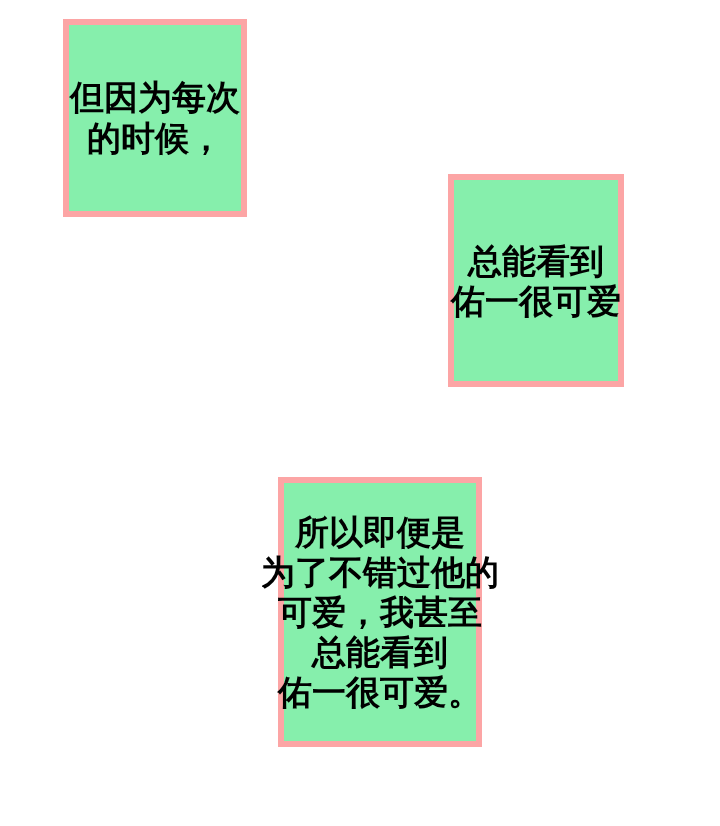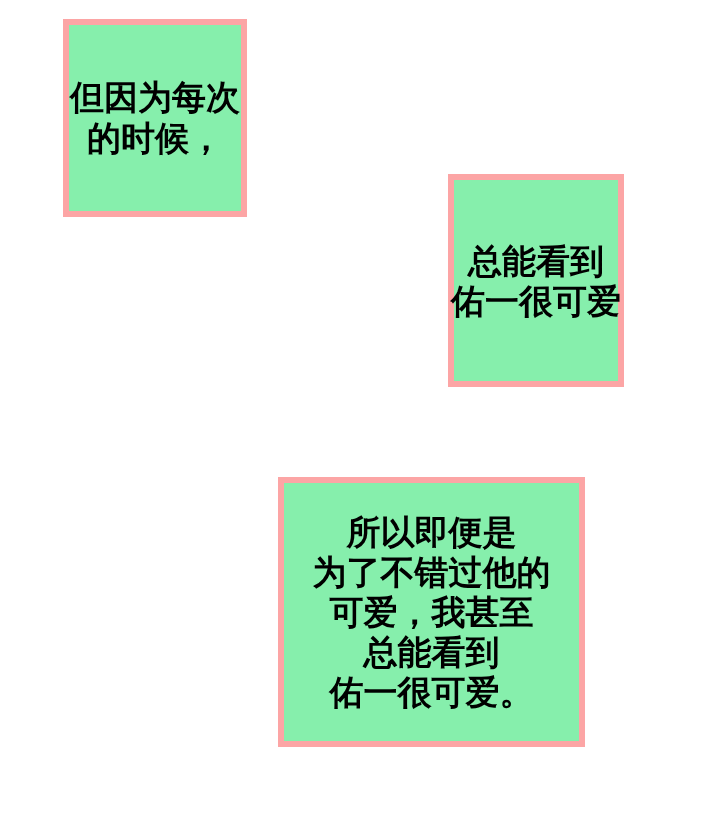--- a/index.html
+++ b/index.html
@@ -51,21 +51,21 @@
     left: 448px;
     top: 174px;
     width: 176px;
     height: 213px;
     font-size: 34px;
     line-height: 40px;
   }
   #caption-box-3 {
     left: 278px;
     top: 477px;
-    width: 307px;
+    width: 204px;
     height: 270px;
     font-size: 34px;
     line-height: 40px;
   }
 </style>
 </head>
 <body>
 
 <div class="comic-page">
 

